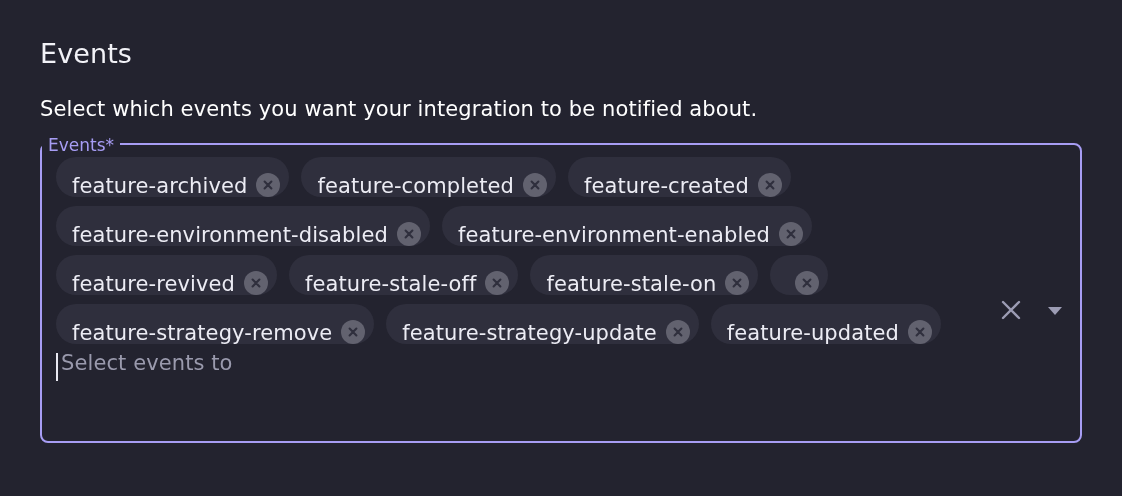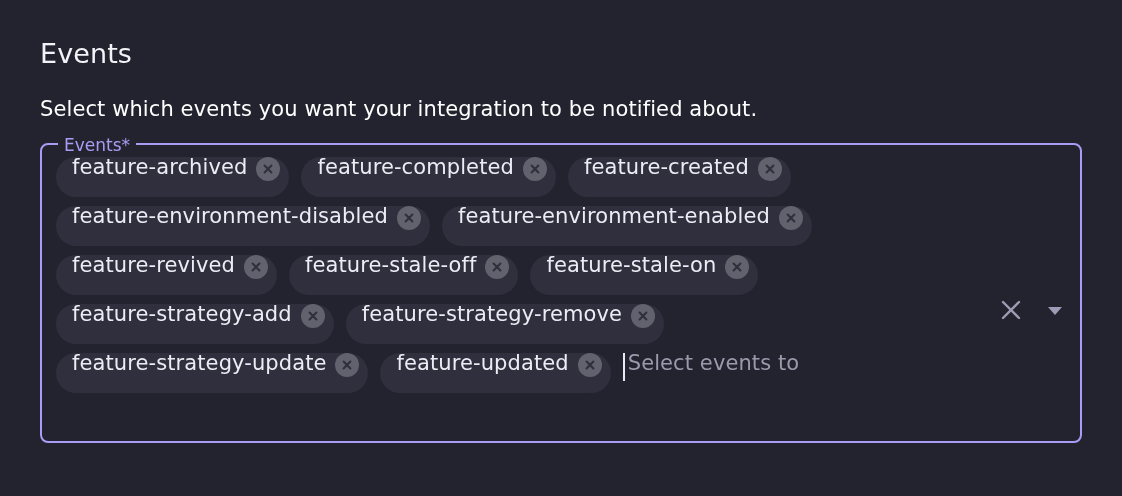--- a/index.html
+++ b/index.html
@@ -50,21 +50,21 @@
     border: 2px solid #a79df4;
     border-radius: 8px;
     background: #23232f;
     padding: 8px 96px 12px 14px;
     min-height: 300px;
   }
 
   .legend-wrap {
     position: absolute;
     top: -10px;
-    left: 16px;
+    left: 0;
     height: 20px;
     display: flex;
     align-items: center;
     background: #23232f;
     padding: 0 6px;
   }
   .legend-text {
     color: #a79df4;
     font-size: 17px;
     line-height: 1;
@@ -74,21 +74,21 @@
   .chips-area {
     display: flex;
     flex-wrap: wrap;
     align-items: center;
     gap: 9px 12px;
     padding-top: 4px;
   }
 
   .chip {
     display: inline-flex;
-    align-items: flex-start;
+    align-items: flex-end;
     height: 40px;
     box-sizing: border-box;
     background: #2f2f3d;
     border-radius: 20px;
     padding: 0 9px 0 16px;
     max-width: 100%;
   }
   .chip-label {
     color: #ececf4;
     font-size: 21px;
@@ -227,21 +227,20 @@
         </div>
         <div class="chip">
           <span class="chip-label">feature-stale-on</span>
           <span class="chip-delete">
             <svg width="14" height="14" viewBox="0 0 14 14" aria-hidden="true">
               <path d="M3.6 3.6 L10.4 10.4 M10.4 3.6 L3.6 10.4" stroke="#2f2f3d" stroke-width="2.1" stroke-linecap="round" fill="none"></path>
             </svg>
           </span>
         </div>
         <div class="chip">
-          <span class="chip-label">feature-strategy-add</span>
           <span class="chip-delete">
             <svg width="14" height="14" viewBox="0 0 14 14" aria-hidden="true">
               <path d="M3.6 3.6 L10.4 10.4 M10.4 3.6 L3.6 10.4" stroke="#2f2f3d" stroke-width="2.1" stroke-linecap="round" fill="none"></path>
             </svg>
           </span>
         </div>
         <div class="chip">
           <span class="chip-label">feature-strategy-remove</span>
           <span class="chip-delete">
             <svg width="14" height="14" viewBox="0 0 14 14" aria-hidden="true">

